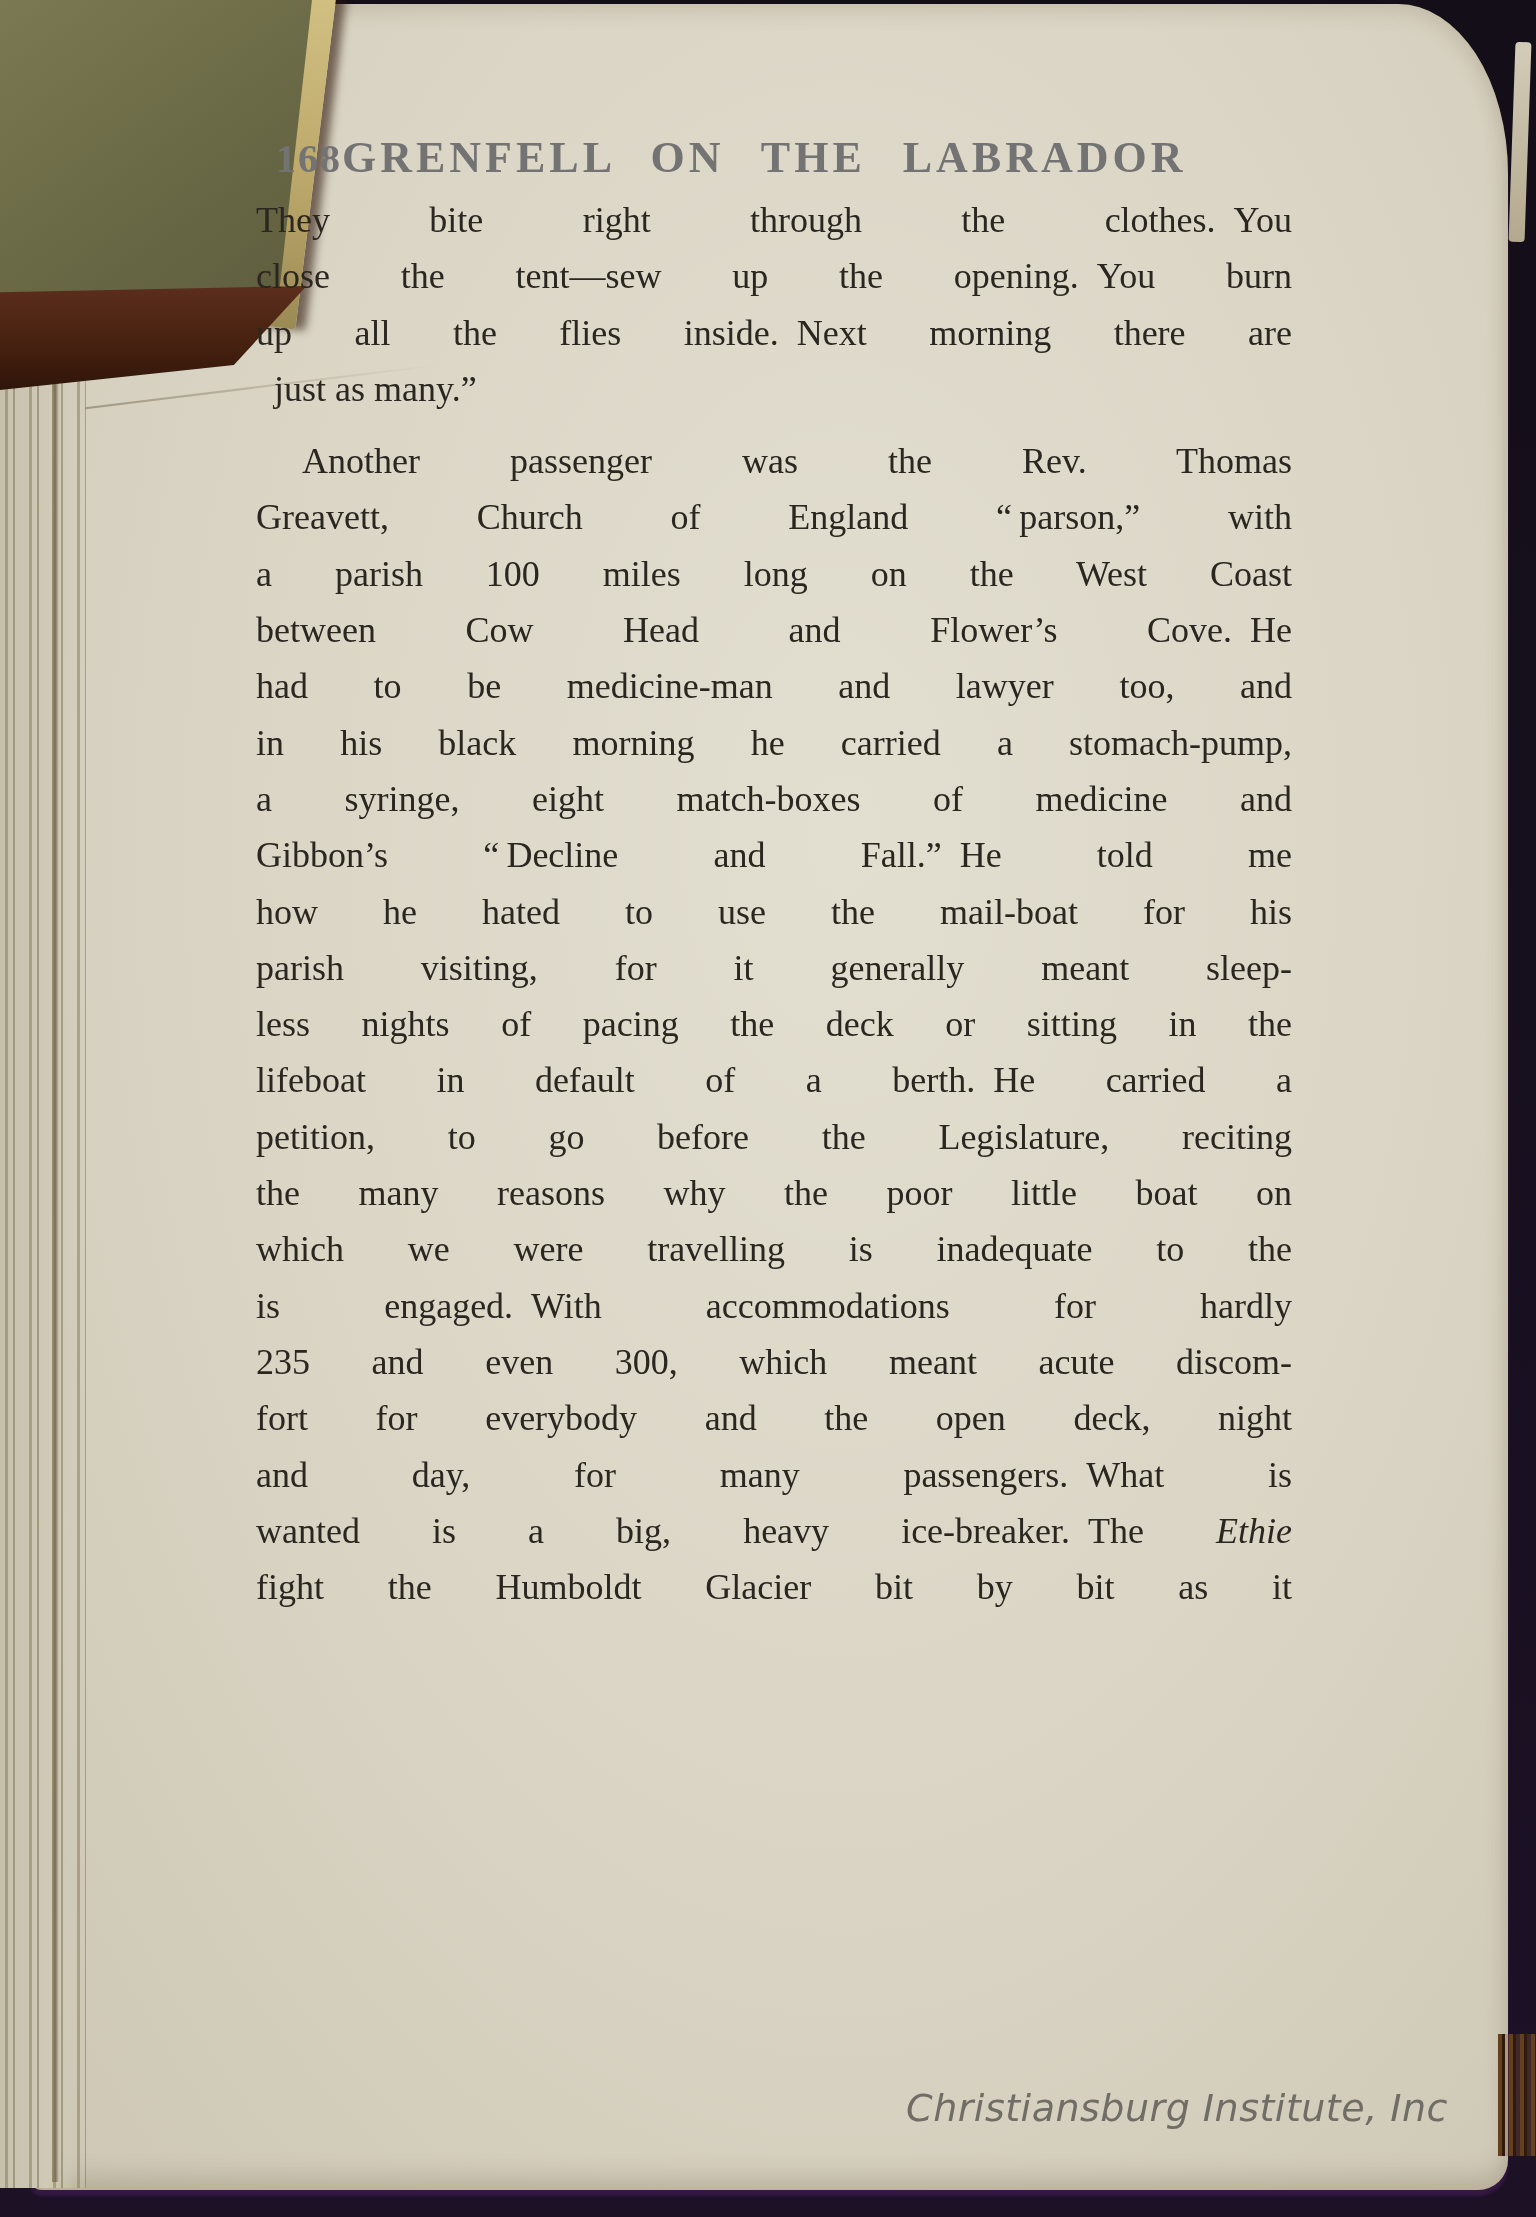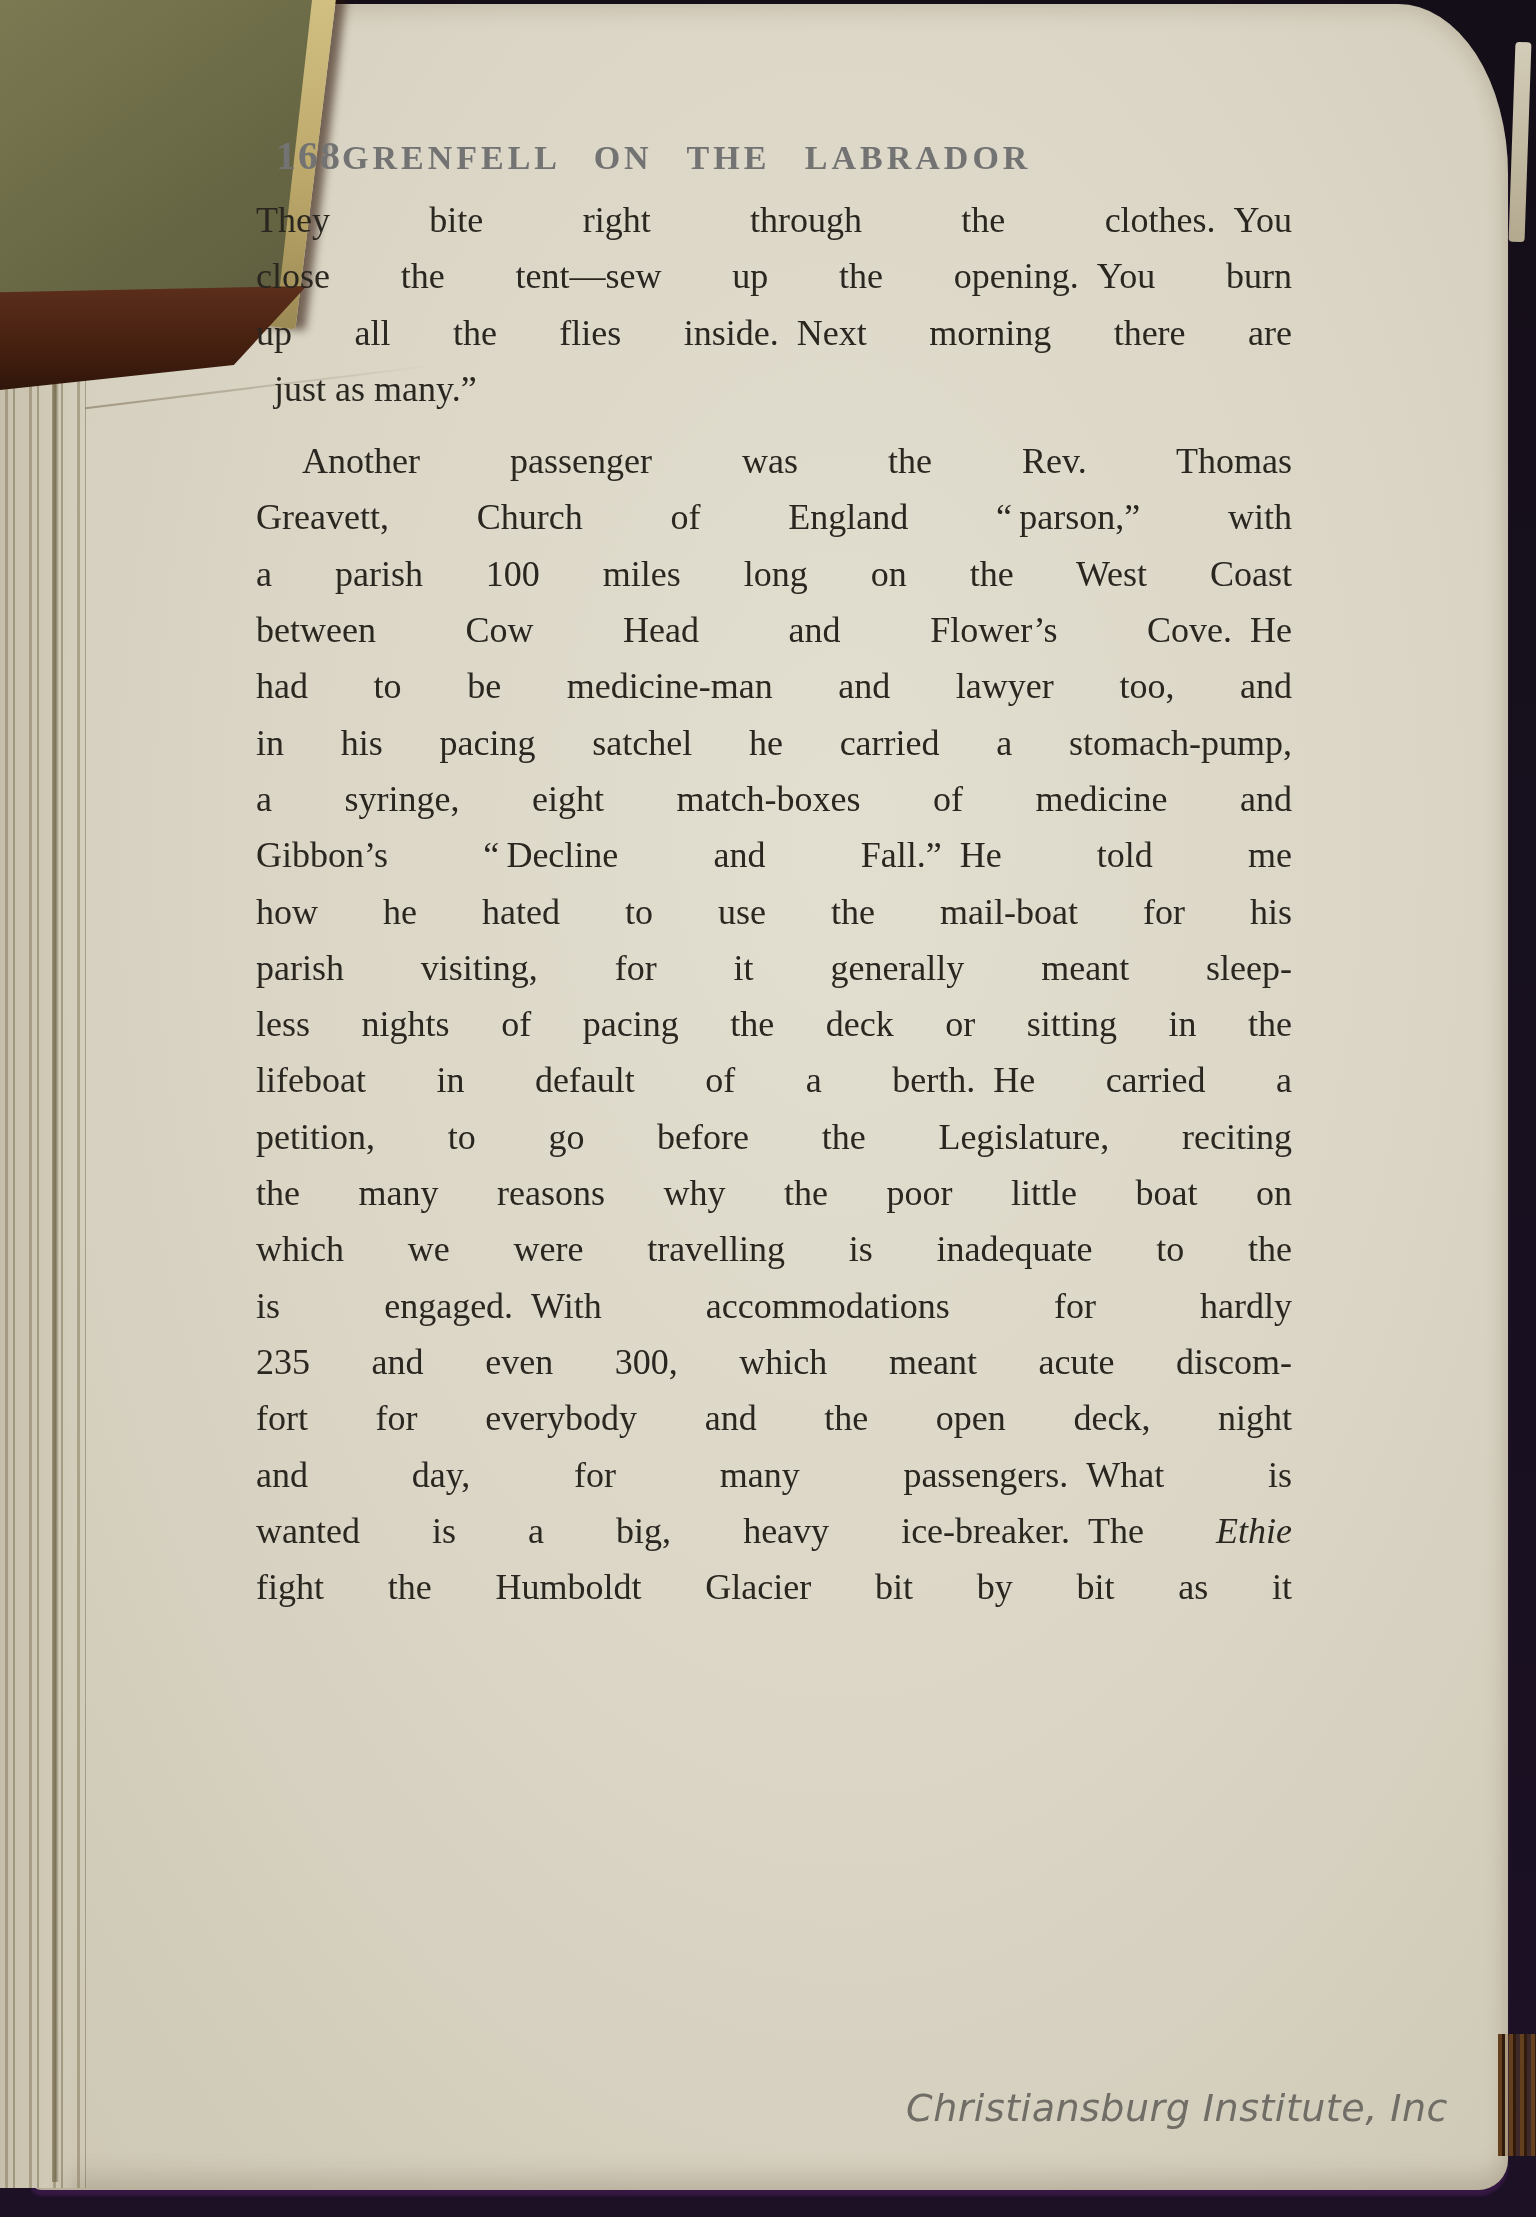--- a/index.html
+++ b/index.html
@@ -77,21 +77,21 @@
   .content{
     position:absolute;left:256px;top:132px;width:1036px;z-index:7;
     color:#29261f;
   }
   .header{
     display:flex;align-items:baseline;
     height:60px;padding-left:20px;
     font-weight:700;color:#737373;
   }
   .pgnum{font-size:40px;letter-spacing:2px;}
-  .htitle{font-size:34px;letter-spacing:4px;word-spacing:22px;}
+  .htitle{font-size:44px;letter-spacing:4px;word-spacing:22px;}
   .body{width:1036px;}
   .line{
     font-size:36px;line-height:56.3px;height:56.3px;
     text-align:justify;text-align-last:justify;text-justify:inter-word;
     white-space:normal;
     color:#2a2620;
   }
   .line.nj{text-align-last:left;margin-left:18px;}
   .line.ind{padding-left:46px;margin-top:16px;}
   .it{font-style:italic;}
@@ -126,21 +126,21 @@
     <div class="body">
       <div class="line"><span>They bite right through the clothes. You</span></div>
       <div class="line"><span>close the tent—sew up the opening. You burn</span></div>
       <div class="line"><span>up all the flies inside. Next morning there are</span></div>
       <div class="line nj"><span>just as many.”</span></div>
       <div class="line ind"><span>Another passenger was the Rev. Thomas</span></div>
       <div class="line"><span>Greavett, Church of England “ parson,” with</span></div>
       <div class="line"><span>a parish 100 miles long on the West Coast</span></div>
       <div class="line"><span>between Cow Head and Flower’s Cove. He</span></div>
       <div class="line"><span>had to be medicine-man and lawyer too, and</span></div>
-      <div class="line"><span>in his pacing satchel he carried a stomach-pump,</span></div>
+      <div class="line"><span>in his black morning he carried a stomach-pump,</span></div>
       <div class="line"><span>a syringe, eight match-boxes of medicine and</span></div>
       <div class="line"><span>Gibbon’s “ Decline and Fall.” He told me</span></div>
       <div class="line"><span>how he hated to use the mail-boat for his</span></div>
       <div class="line"><span>parish visiting, for it generally meant sleep-</span></div>
       <div class="line"><span>less nights of pacing the deck or sitting in the</span></div>
       <div class="line"><span>lifeboat in default of a berth. He carried a</span></div>
       <div class="line"><span>petition, to go before the Legislature, reciting</span></div>
       <div class="line"><span>the many reasons why the poor little boat on</span></div>
       <div class="line"><span>which we were travelling is inadequate to the</span></div>
       <div class="line"><span>is engaged. With accommodations for hardly</span></div>

